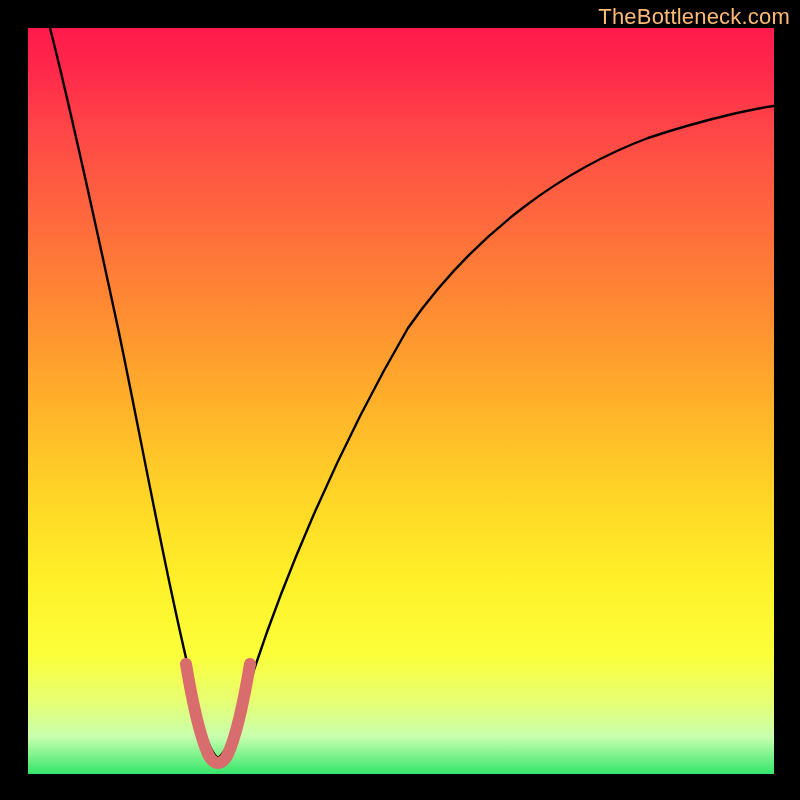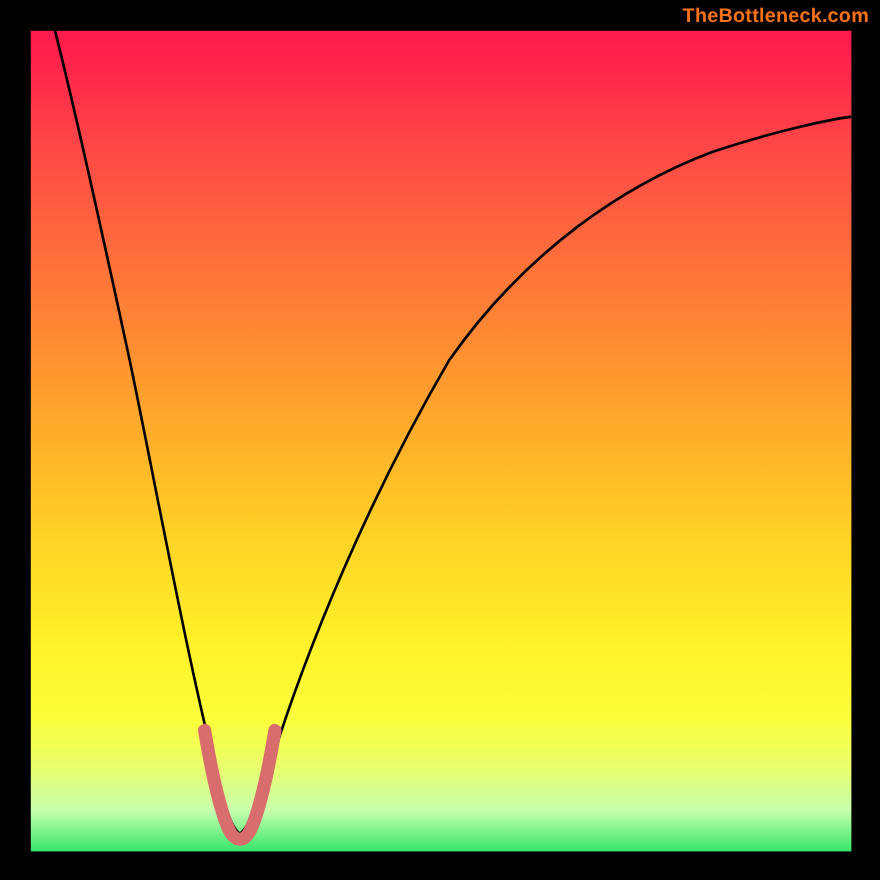--- a/index.html
+++ b/index.html
@@ -36,24 +36,24 @@
       #fff028 74%,
       #fbff3a 84%,
       #e8ff70 90%,
       #c8ffae 95%,
       #35e66a 100%);
   }
   .watermark {
     position: absolute;
     top: 4px;
     right: 10px;
-    color: #f97316;
-    font-size: 18px;
+    color: #fdba74;
+    font-size: 22px;
     letter-spacing: 0.2px;
-    font-weight: 700;
+    font-weight: 400;
   }
   svg.curve {
     position: absolute;
     left: 0;
     top: 0;
     width: 746px;
     height: 746px;
   }
 </style>
 </head>

